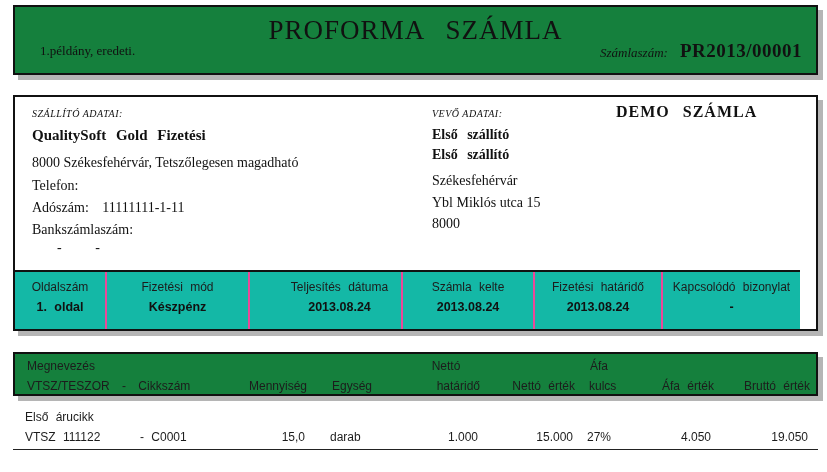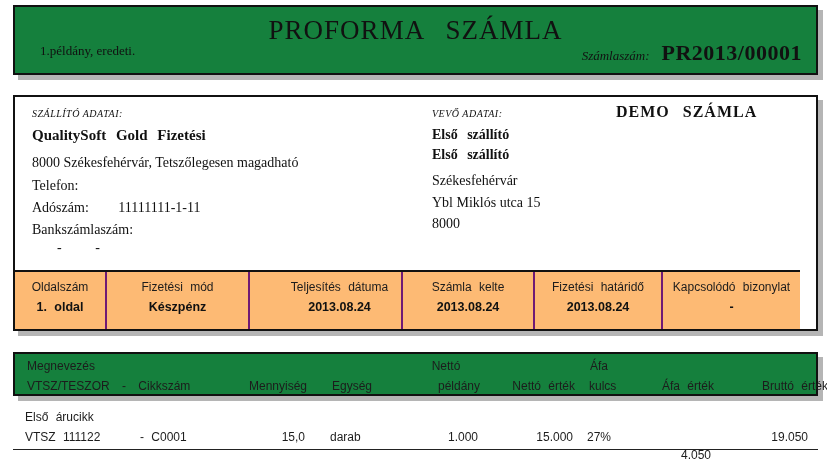--- a/index.html
+++ b/index.html
@@ -9,33 +9,33 @@
   }
   .box{position:absolute;border:2px solid #111;box-shadow:5px 5px 0 #b5b5b5;box-sizing:border-box;}
   .grayfill{background:#15803d;}
   .whitefill{background:#ffffff;}
   .abs{position:absolute;white-space:nowrap;}
   .b{font-weight:bold;}
   .i{font-style:italic;}
   .title{font-size:27px;letter-spacing:1px;word-spacing:14px;}
   .copy-note{font-size:13px;}
   .invno-label{font-size:13px;}
-  .invno{font-size:22px;letter-spacing:.5px;}
+  .invno{font-size:19px;letter-spacing:.5px;}
   .section-label{font-size:10px;letter-spacing:.5px;}
   .party-name{font-size:15px;word-spacing:6px;}
   .party-line{font-size:14px;}
   .demo{font-size:16px;letter-spacing:1px;word-spacing:8px;}
   .bank-dashes{font-size:14px;word-spacing:30px;}
   
   .info-strip{
-    position:absolute;left:0;right:16px;bottom:0;height:57px;background:#fdba74;
+    position:absolute;left:0;right:16px;bottom:0;height:57px;background:#14b8a6;
     border-top:2px solid #111;display:flex;
   }
   .info-cell{flex:0 0 auto;box-sizing:border-box;text-align:center;padding-top:8px;}
-  .info-cell + .info-cell{border-left:2px solid #701a75;}
+  .info-cell + .info-cell{border-left:2px solid #ec4899;}
   .info-label{font-family:"Liberation Sans", sans-serif;font-size:12px;color:#1c1c1c;word-spacing:4px;}
   .info-value{font-family:"Liberation Sans", sans-serif;font-size:12.5px;font-weight:bold;margin-top:6px;word-spacing:4px;}
   
   .th{font-family:"Liberation Sans", sans-serif;font-size:12px;color:#1c1c1c;word-spacing:4px;}
   .td{font-family:"Liberation Sans", sans-serif;font-size:12px;color:#1c1c1c;word-spacing:4px;}
   .ra{text-align:right;}
   .rule{position:absolute;background:#222;height:1px;}
 </style>
 </head>
 <body>
@@ -52,21 +52,21 @@
   </div>
 
   <div class="box whitefill" style="left:13px;top:95px;width:805px;height:236px;">
 
     <div class="abs section-label i" style="left:17px;top:11px;">SZÁLLÍTÓ ADATAI:</div>
     <div class="abs party-name b" style="left:17px;top:30px;">QualitySoft Gold Fizetési</div>
     <div class="abs party-line" style="left:17px;top:58px;">8000 Székesfehérvár, Tetszőlegesen magadható</div>
     <div class="abs party-line" style="left:17px;top:81px;">Telefon:</div>
     <div class="abs party-line" style="left:17px;top:103px;">
       <span>Adószám:</span>
-      <span style="margin-left:26px;">11111111-1-11</span>
+      <span style="margin-left:10px;">11111111-1-11</span>
     </div>
     <div class="abs party-line" style="left:17px;top:125px;">Bankszámlaszám:</div>
     <div class="abs bank-dashes" style="left:42px;top:143px;">- -</div>
 
     <div class="abs section-label i" style="left:417px;top:11px;">VEVŐ ADATAI:</div>
     <div class="abs demo b" style="left:601px;top:6px;">DEMO SZÁMLA</div>
     <div class="abs party-name b" style="left:417px;top:30px;font-size:14px;">Első szállító</div>
     <div class="abs party-name b" style="left:417px;top:50px;font-size:14px;">Első szállító</div>
     <div class="abs party-line" style="left:417px;top:76px;">Székesfehérvár</div>
     <div class="abs party-line" style="left:417px;top:98px;">Ybl Miklós utca 15</div>
@@ -99,35 +99,35 @@
       </div>
     </div>
   </div>
 
   <div class="box grayfill" style="left:13px;top:352px;width:805px;height:44px;">
     <div class="abs th" style="left:12px;top:5px;">Megnevezés</div>
     <div class="abs th" style="left:12px;top:25px;word-spacing:9px;">VTSZ/TESZOR - Cikkszám</div>
     <div class="abs th ra" style="left:192px;top:25px;width:100px;">Mennyiség</div>
     <div class="abs th" style="left:317px;top:25px;">Egység</div>
     <div class="abs th" style="left:400px;top:5px;width:62px;text-align:center;">Nettó</div>
-    <div class="abs th ra" style="left:365px;top:25px;width:100px;">példány</div>
+    <div class="abs th ra" style="left:365px;top:25px;width:100px;">határidő</div>
     <div class="abs th ra" style="left:460px;top:25px;width:100px;">Nettó érték</div>
     <div class="abs th" style="left:575px;top:5px;">Áfa</div>
     <div class="abs th" style="left:574px;top:25px;">kulcs</div>
     <div class="abs th ra" style="left:599px;top:25px;width:100px;">Áfa érték</div>
-    <div class="abs th ra" style="left:695px;top:25px;width:100px;padding-left:18px;">Bruttó érték</div>
+    <div class="abs th ra" style="left:695px;top:25px;width:100px;">Bruttó érték</div>
   </div>
 
   <div>
     <div class="abs td" style="left:25px;top:410px;">Első árucikk</div>
     <div class="abs td" style="left:25px;top:430px;">VTSZ 111122</div>
     <div class="abs td" style="left:140px;top:430px;">- C0001</div>
     <div class="abs td ra" style="left:205px;top:430px;width:100px;">15,0</div>
     <div class="abs td" style="left:330px;top:430px;">darab</div>
     <div class="abs td ra" style="left:378px;top:430px;width:100px;">1.000</div>
     <div class="abs td ra" style="left:473px;top:430px;width:100px;">15.000</div>
     <div class="abs td" style="left:587px;top:430px;">27%</div>
-    <div class="abs td ra" style="left:611px;top:430px;width:100px;margin-top:18px;">4.050</div>
+    <div class="abs td ra" style="left:611px;top:430px;width:100px;">4.050</div>
     <div class="abs td ra" style="left:708px;top:430px;width:100px;">19.050</div>
     <div class="rule" style="left:13px;top:449px;width:805px;"></div>
   </div>
 
 </div>
 
 </body></html>

